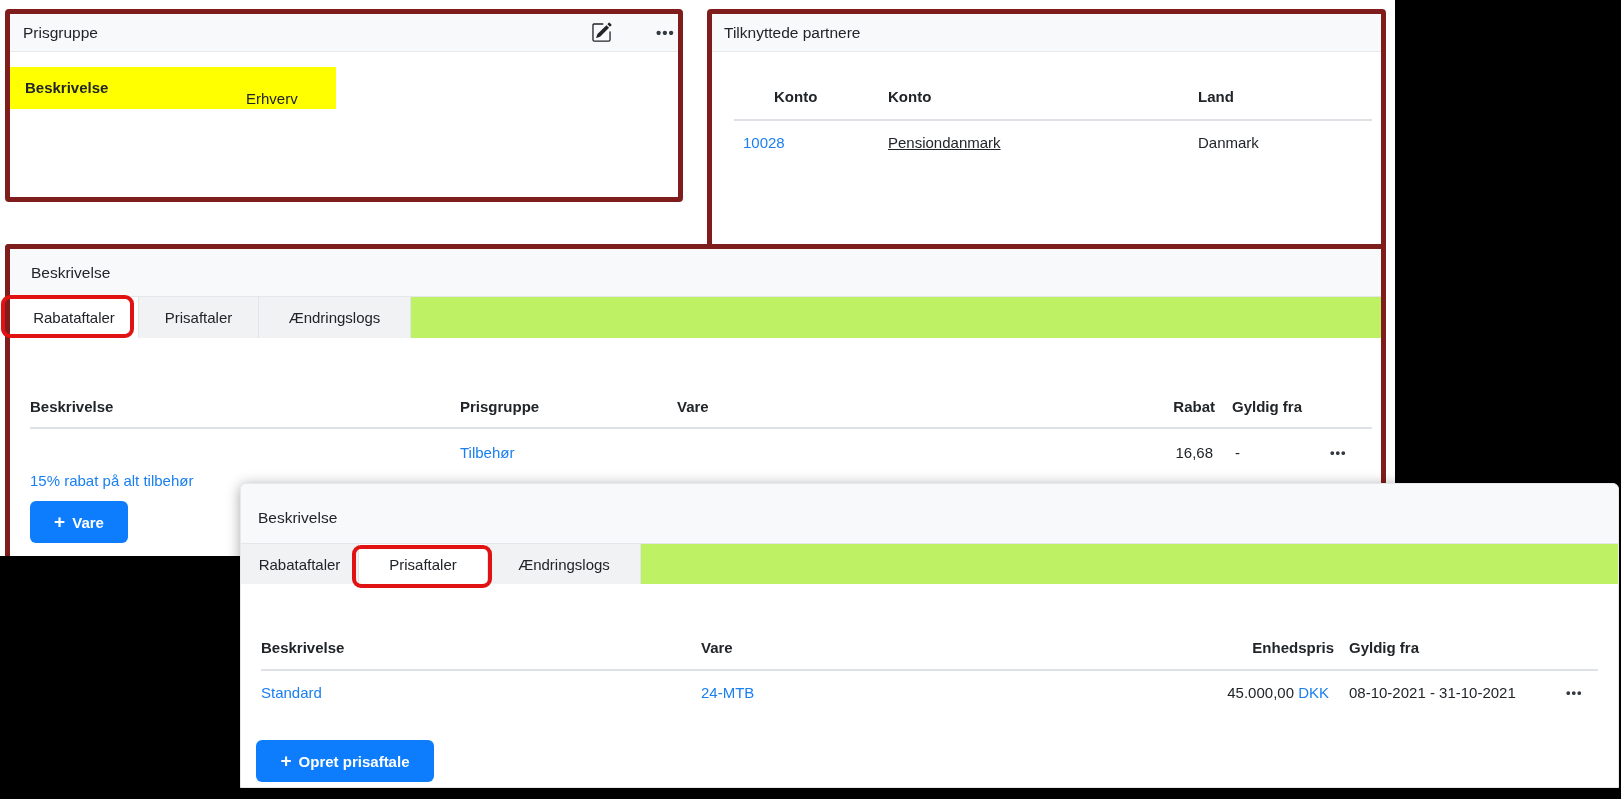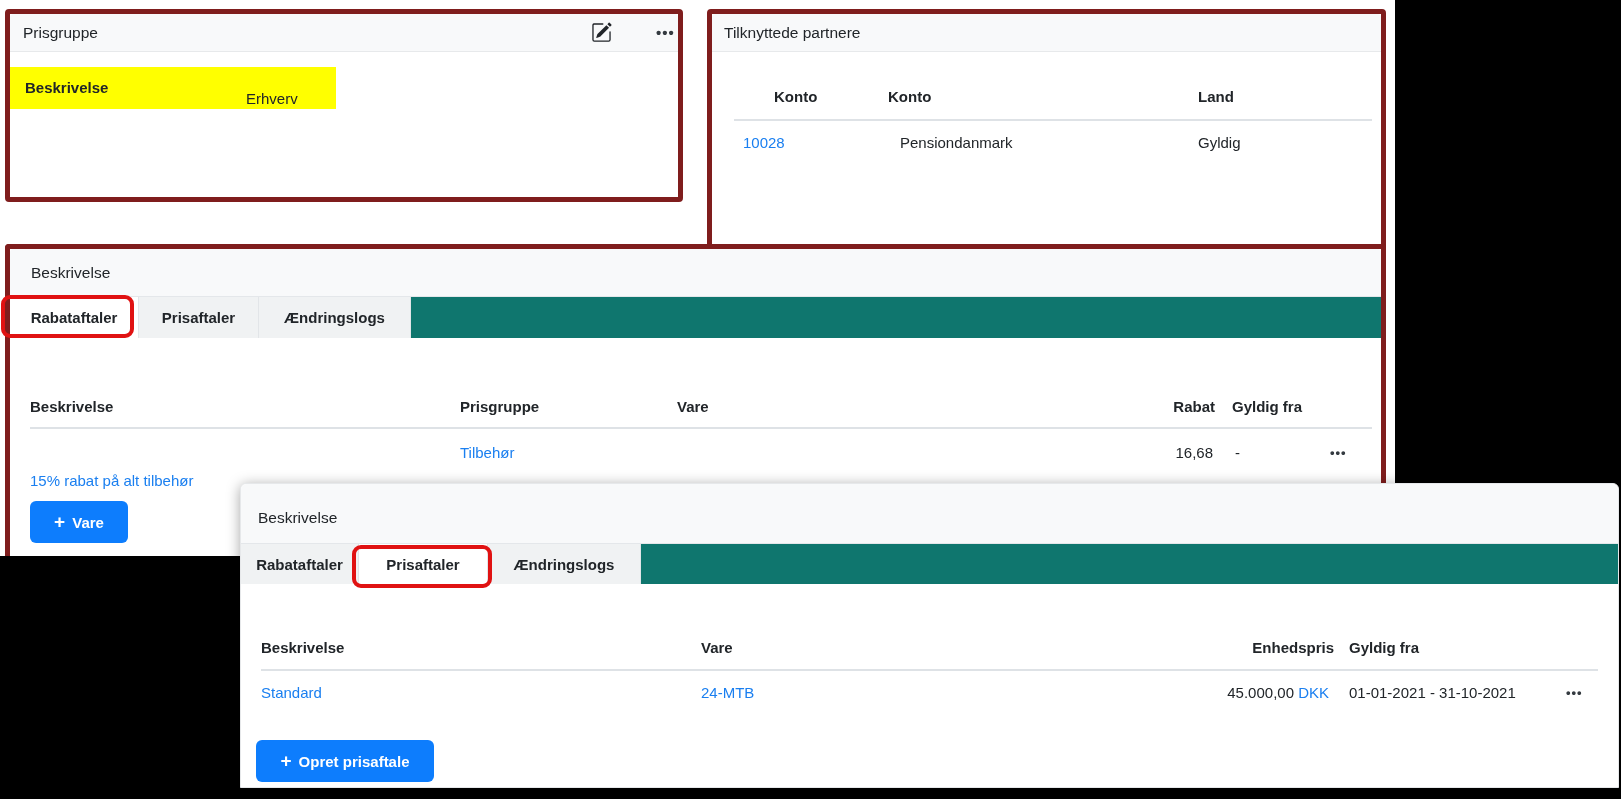--- a/index.html
+++ b/index.html
@@ -11,21 +11,21 @@
   .card-header { position:absolute; left:0; right:0; top:0; background:#f8f9fa;
                  border-bottom:1px solid #e7e9eb; border-radius:4px 4px 0 0; }
   .card-title { position:absolute; font-size:15.5px; color:#212529; white-space:nowrap; }
   .t { position:absolute; font-size:15px; color:#212529; white-space:nowrap; line-height:22px; height:22px; }
   .b { font-weight:700; }
   .link { color:#1a7ff0; cursor:pointer; }
   .hrule { position:absolute; height:2px; background:#dee2e6; }
   .dots { position:absolute; font-size:14px; font-weight:700; color:#343a40; letter-spacing:1px;
           line-height:22px; height:22px; cursor:pointer; }
   .yellow-row { position:absolute; background:#ffff00; }
-  .tabstrip { position:absolute; left:0; right:0; background:#0f766e; border-top:1px solid #e4e7ea;font-weight:bold; }
+  .tabstrip { position:absolute; left:0; right:0; background:#bef264; border-top:1px solid #e4e7ea; }
   .tab { position:absolute; top:0; bottom:0; background:#f0f2f3; border-right:1px solid #e2e5e8;
          font-size:15px; color:#212529; text-align:center; display:flex; align-items:center;
          justify-content:center; cursor:pointer; white-space:nowrap; }
   .tab.active { background:#fff; }
   .btn { position:absolute; background:#0d7dfd; color:#fff; border:none; border-radius:6px;
          font-family:inherit; font-size:15px; font-weight:700; display:flex; align-items:center;
          justify-content:center; gap:7px; cursor:pointer; }
   .btn .plus { font-size:19px; font-weight:700; line-height:1; position:relative; top:-1px; }
   .annotation { position:absolute; border:4px solid #e01212; border-radius:9px; pointer-events:none; }
   .overlay { position:absolute; left:240px; top:483px; width:1379px; height:305px; background:#fff;
@@ -62,22 +62,22 @@
       <header class="card-header" style="height:38px;">
         <span class="card-title" style="left:12px; top:10px;">Tilknyttede partnere</span>
       </header>
       <div>
         <span class="t b" style="left:31px; top:72px;margin-left:31px;">Konto</span>
         <span class="t b" style="left:176px; top:72px;">Konto</span>
         <span class="t b" style="left:486px; top:72px;">Land</span>
         <div class="hrule" style="left:22px; top:105px; width:638px;"></div>
         <div>
           <span class="t link" style="left:31px; top:118px;">10028</span>
-          <span class="t" style="left:188px; top:118px;">Pensiondanmark</span>
-          <span class="t" style="left:486px; top:118px;">Gyldig</span>
+          <span class="t" style="left:176px; top:118px;text-decoration:underline;">Pensiondanmark</span>
+          <span class="t" style="left:486px; top:118px;">Danmark</span>
         </div>
       </div>
     </section>
 
     <section class="card" style="left:5px; top:244px; width:1381px; height:312px; border-bottom:none; border-radius:4px 4px 0 0;">
       <header class="card-header" style="height:47px; border-bottom:none;">
         <span class="card-title" style="left:21px; top:15px;">Beskrivelse</span>
       </header>
       <div class="tabstrip" style="top:47px; height:42px;">
         <div class="tab active" style="left:0; width:129px;">
@@ -135,21 +135,21 @@
       <span class="t b right" style="left:963px; width:130px; top:153px;">Enhedspris</span>
       <span class="t b" style="left:1108px; top:153px;">Gyldig fra</span>
       <div class="hrule" style="left:20px; top:185px; width:1337px;"></div>
       <div>
         <span class="t link" style="left:20px; top:198px;">Standard</span>
         <span class="t link" style="left:460px; top:198px;">24-MTB</span>
         <span class="t right" style="left:940px; width:148px; top:198px;">
           <span>45.000,00</span>
           <span class="link">DKK</span>
         </span>
-        <span class="t" style="left:1108px; top:198px;">01-01-2021 - 31-10-2021</span>
+        <span class="t" style="left:1108px; top:198px;">08-10-2021 - 31-10-2021</span>
         <span class="dots" style="left:1325px; top:198px; font-size:13px;">•••</span>
       </div>
       <button class="btn" style="left:15px; top:256px; width:178px; height:42px;">
         <span class="plus">+</span>
         <span>Opret prisaftale</span>
       </button>
     </div>
   </div>
 
   <div class="annotation" style="left:1px; top:295px; width:133px; height:43px;"></div>

